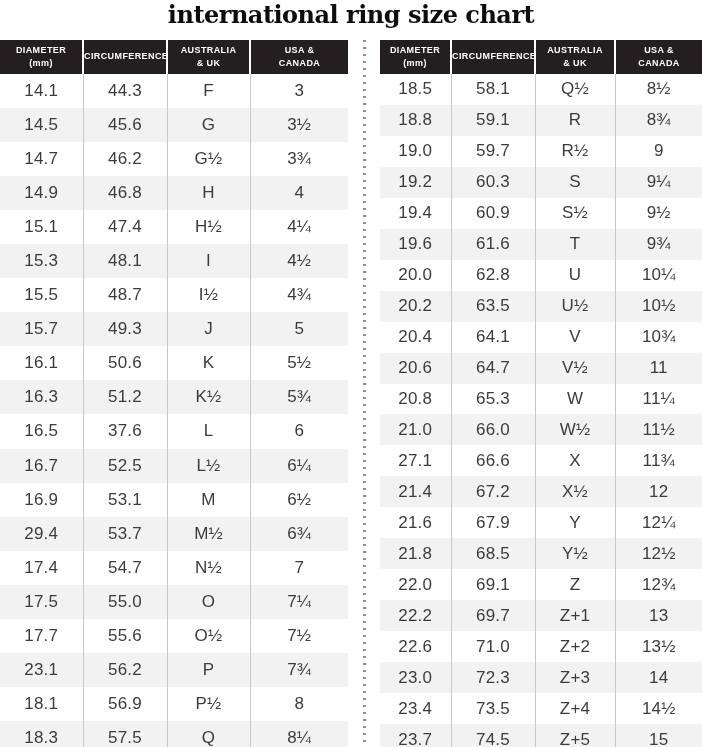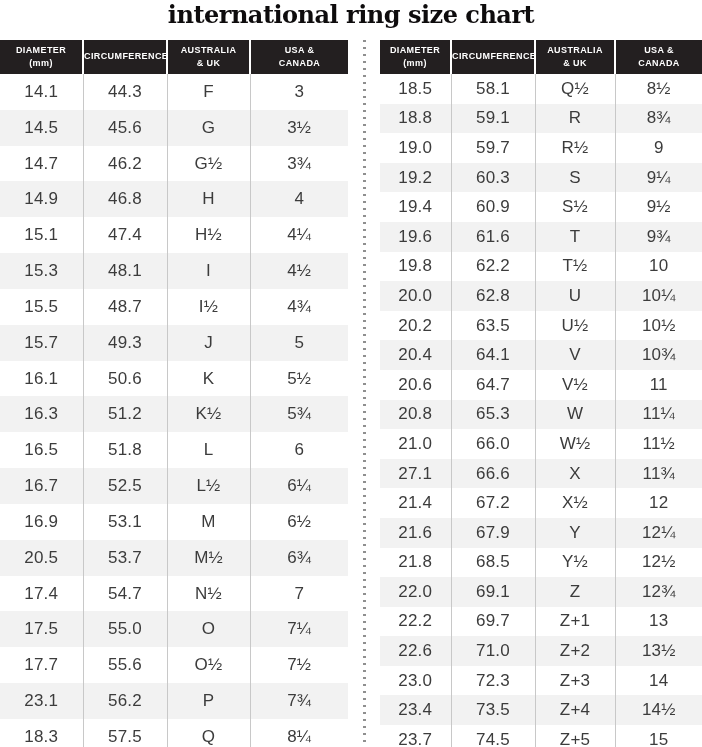--- a/index.html
+++ b/index.html
@@ -155,38 +155,38 @@
           <td>5½</td>
         </tr>
         <tr>
           <td>16.3</td>
           <td>51.2</td>
           <td>K½</td>
           <td>5¾</td>
         </tr>
         <tr>
           <td>16.5</td>
-          <td>51.8</td>
+          <td>37.6</td>
           <td>L</td>
           <td>6</td>
         </tr>
         <tr>
           <td>16.7</td>
           <td>52.5</td>
           <td>L½</td>
           <td>6¼</td>
         </tr>
         <tr>
           <td>16.9</td>
           <td>53.1</td>
           <td>M</td>
           <td>6½</td>
         </tr>
         <tr>
-          <td>20.5</td>
+          <td>29.4</td>
           <td>53.7</td>
           <td>M½</td>
           <td>6¾</td>
         </tr>
         <tr>
           <td>17.4</td>
           <td>54.7</td>
           <td>N½</td>
           <td>7</td>
         </tr>
@@ -200,20 +200,26 @@
           <td>17.7</td>
           <td>55.6</td>
           <td>O½</td>
           <td>7½</td>
         </tr>
         <tr>
           <td>23.1</td>
           <td>56.2</td>
           <td>P</td>
           <td>7¾</td>
+        </tr>
+        <tr>
+          <td>18.1</td>
+          <td>56.9</td>
+          <td>P½</td>
+          <td>8</td>
         </tr>
         <tr>
           <td>18.3</td>
           <td>57.5</td>
           <td>Q</td>
           <td>8¼</td>
         </tr>
       </tbody>
   </table>
 
@@ -267,26 +273,20 @@
           <td>S½</td>
           <td>9½</td>
         </tr>
         <tr>
           <td>19.6</td>
           <td>61.6</td>
           <td>T</td>
           <td>9¾</td>
         </tr>
         <tr>
-          <td>19.8</td>
-          <td>62.2</td>
-          <td>T½</td>
-          <td>10</td>
-        </tr>
-        <tr>
           <td>20.0</td>
           <td>62.8</td>
           <td>U</td>
           <td>10¼</td>
         </tr>
         <tr>
           <td>20.2</td>
           <td>63.5</td>
           <td>U½</td>
           <td>10½</td>

